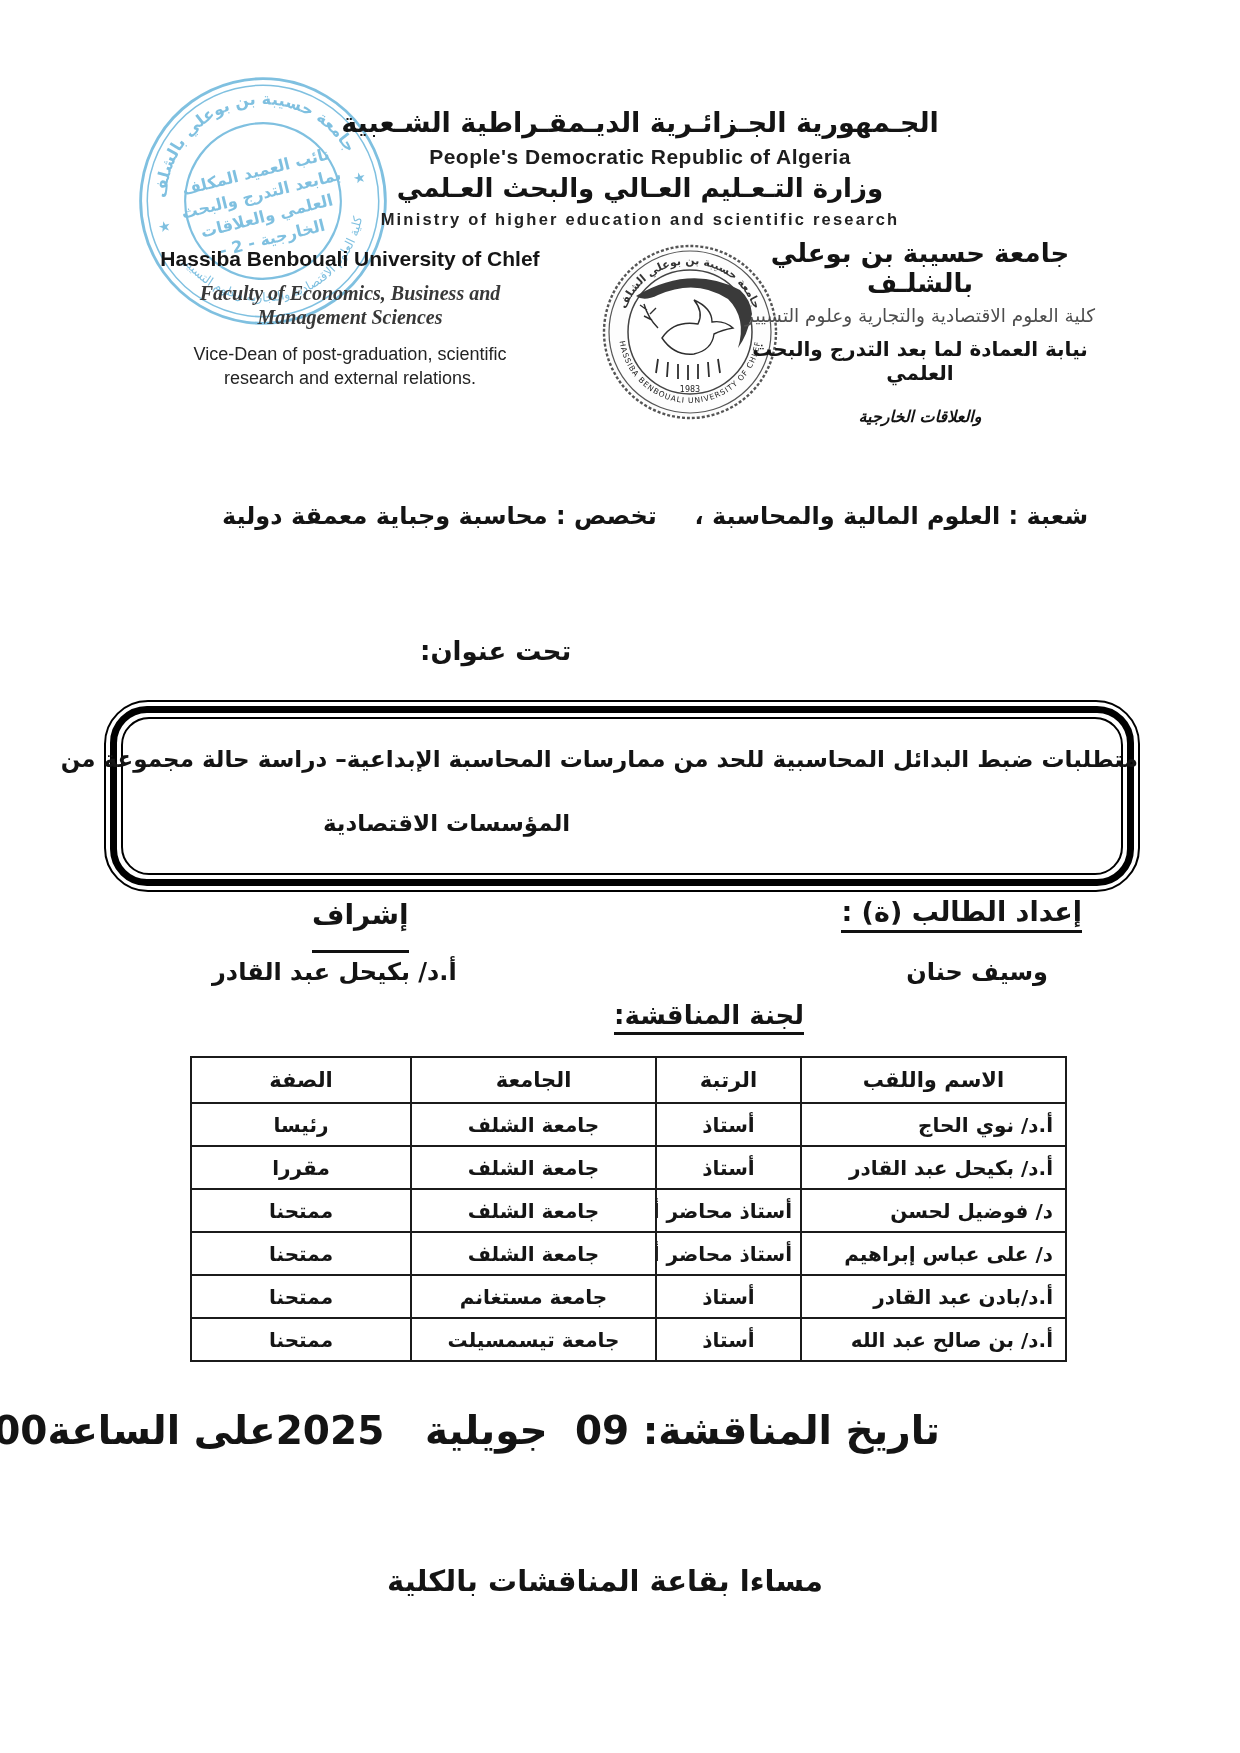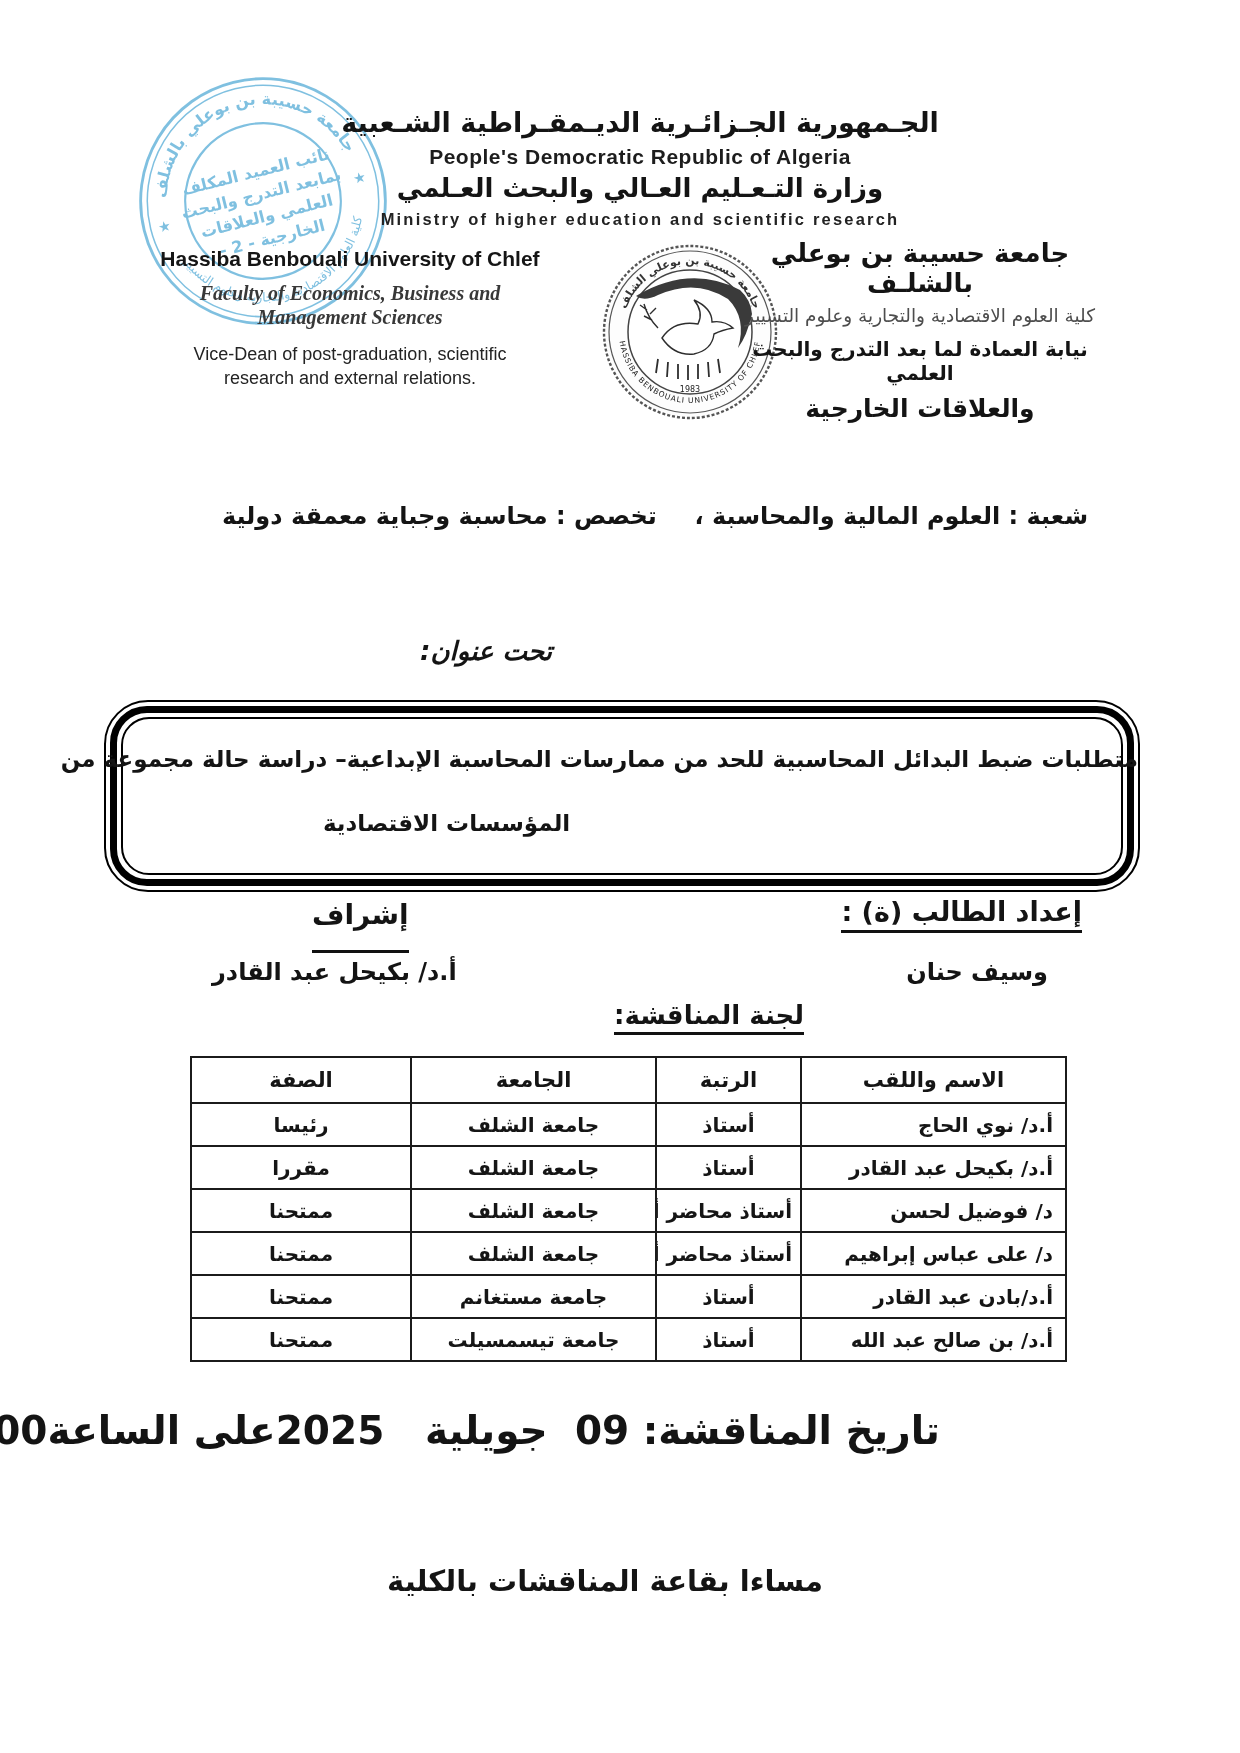--- a/index.html
+++ b/index.html
@@ -27,30 +27,30 @@
   .hdr-left{left:160px;top:246px;width:380px;text-align:center;font-family:"Liberation Sans",sans-serif;}
   .uni-en{font-size:21px;font-weight:bold;line-height:1.22;color:#151515;}
   .fac-en{font-family:"Liberation Serif",serif;font-style:italic;font-weight:bold;
           font-size:20px;line-height:1.2;color:#383838;margin-top:9px;}
   .vd-en{font-size:18px;color:#232323;line-height:1.35;margin-top:13px;}
 
   .hdr-right{left:730px;top:238px;width:380px;text-align:center;}
   .uni-ar{font-size:26px;font-weight:bold;}
   .fac-ar{font-size:18.5px;color:#4d4d4d;margin-top:7px;}
   .vd-ar{font-size:20px;font-weight:bold;margin-top:11px;}
-  .vd-ar2{font-size:25px;font-weight:bold;margin-top:9px;}
+  .vd-ar2{font-size:16px;font-weight:bold;margin-top:22px;font-style:italic;}
 
   .seal{left:600px;top:242px;width:180px;height:180px;}
   .stamp{left:134px;top:72px;width:258px;height:258px;opacity:.82;}
 
   
   .main-title{left:0;right:0;top:404px;text-align:center;font-size:47px;font-weight:bold;}
   .branch-line{top:502px;right:152px;font-size:24px;font-weight:bold;}
   .specialty-line{top:502px;left:222px;font-size:24px;font-weight:bold;}
-  .under-title{top:636px;left:420px;font-size:26px;font-weight:bold;font-style:italic;}
+  .under-title{top:636px;left:420px;font-size:26px;font-weight:bold;}
 
   .thesis-box{left:104px;top:700px;width:1032px;height:188px;border:2px solid #000;border-radius:44px;}
   .box-mid{position:absolute;inset:4px;border:7px solid #000;border-radius:37px;}
   .box-in{position:absolute;inset:15px;border:2px solid #000;border-radius:28px;}
   .thesis-l1{position:absolute;top:44px;left:0;right:0;text-align:center;
              font-size:23px;font-weight:bold;white-space:nowrap;}
   .thesis-l2{position:absolute;top:108px;left:0;width:66%;text-align:center;
              font-size:23px;font-weight:bold;}
 
   

